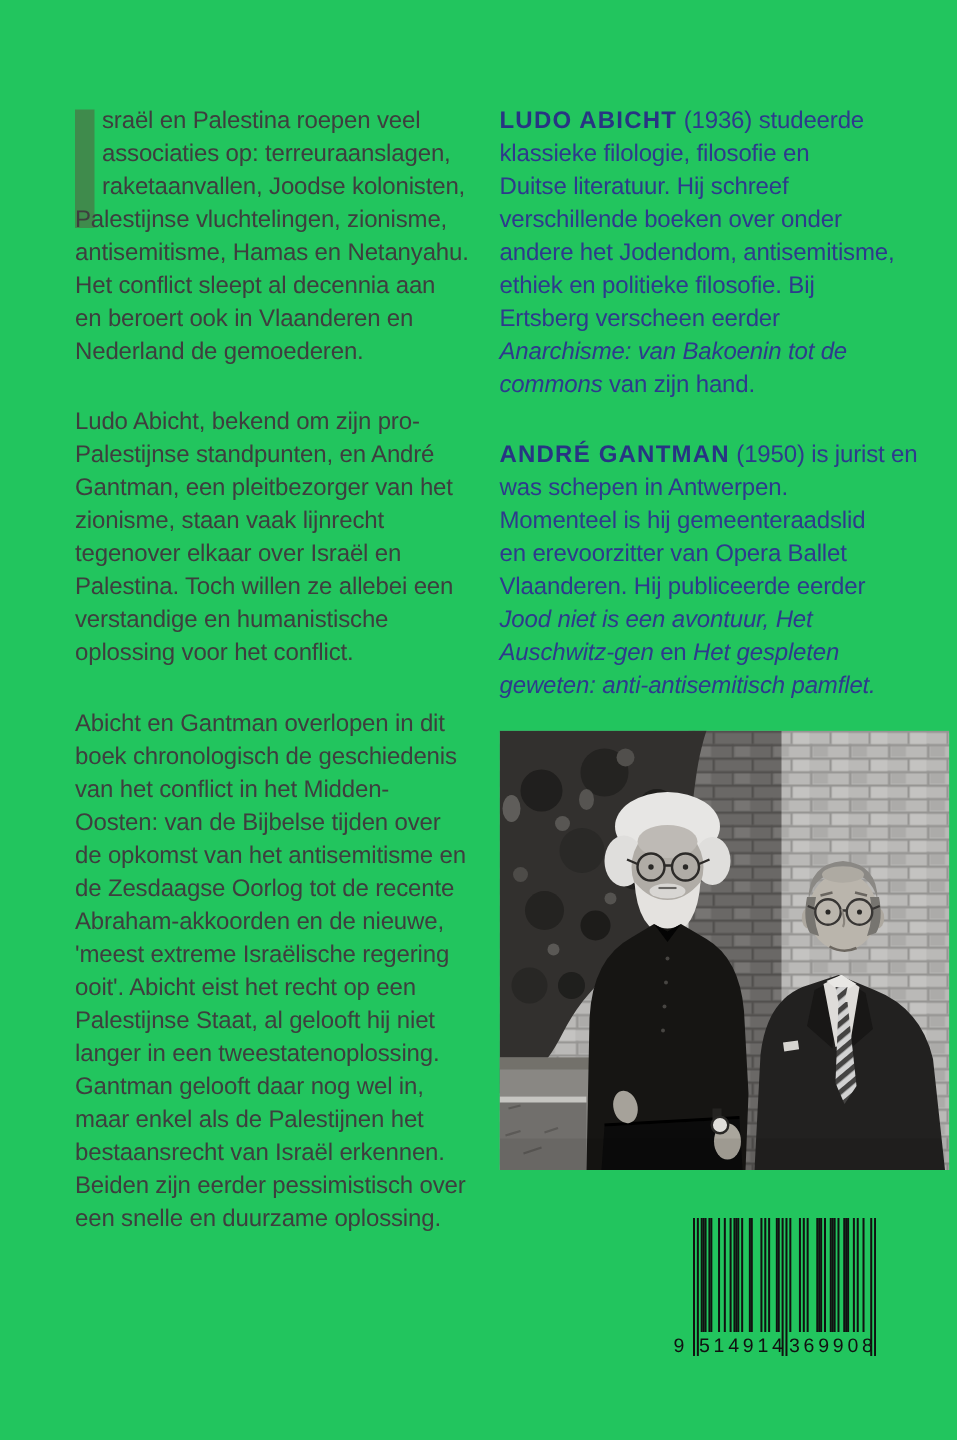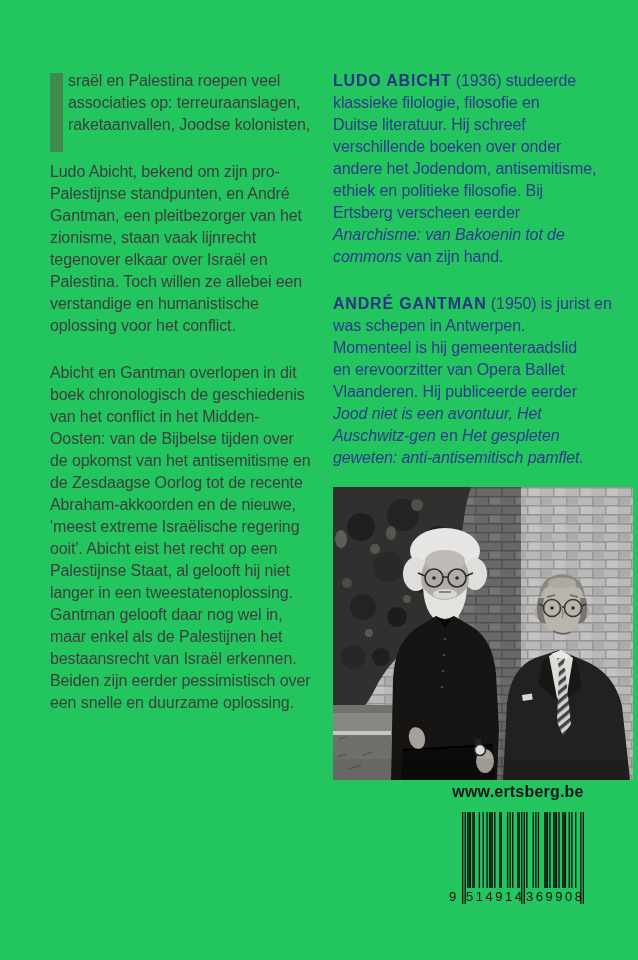--- a/index.html
+++ b/index.html
@@ -28,21 +28,25 @@
 </style>
 </head>
 <body>
 
 <div class="page">
 
   <div class="dropbar"></div>
 
   <div class="col col-left"><p><span class="ind">sraël en Palestina roepen veel
 associaties op: terreuraanslagen,
-raketaanvallen, Joodse kolonisten,</span></p><p>Ludo Abicht, bekend om zijn pro-
+raketaanvallen, Joodse kolonisten,</span><span class="blk">Palestijnse vluchtelingen, zionisme,
+antisemitisme, Hamas en Netanyahu.
+Het conflict sleept al decennia aan
+en beroert ook in Vlaanderen en
+Nederland de gemoederen.</span></p><p>Ludo Abicht, bekend om zijn pro-
 Palestijnse standpunten, en André
 Gantman, een pleitbezorger van het
 zionisme, staan vaak lijnrecht
 tegenover elkaar over Israël en
 Palestina. Toch willen ze allebei een
 verstandige en humanistische
 oplossing voor het conflict.</p><p>Abicht en Gantman overlopen in dit
 boek chronologisch de geschiedenis
 van het conflict in het Midden-
 Oosten: van de Bijbelse tijden over
@@ -188,21 +192,20 @@
         <path d="M214,110 l8,-2 M237,108 l8,2" stroke="#6e6a64" stroke-width="1.8" fill="none"></path>
         <path d="M228,119 q3,8 1,12" stroke="#8f8a82" stroke-width="1.4" fill="none"></path>
         <path d="M220,144 q9,5 18,1" stroke="#6f6a63" stroke-width="1.7" fill="none"></path>
       </g>
 
       <rect width="300" height="293" fill="#000" opacity="0.03"></rect>
       <rect y="272" width="300" height="21" fill="#000" opacity="0.07"></rect>
     </svg>
   </div>
 
-  <div class="website">www.ertsberg.be</div>
 
   <div class="barcode">
     <svg id="barcode-svg" viewBox="0 0 95 92" preserveAspectRatio="none" fill="#111">
         <rect x="0" y="0" width="1.04" height="92"></rect>
         <rect x="2" y="0" width="1.04" height="92"></rect>
         <rect x="4" y="0" width="1.04" height="76"></rect>
         <rect x="5" y="0" width="1.04" height="76"></rect>
         <rect x="6" y="0" width="1.04" height="76"></rect>
         <rect x="8" y="0" width="1.04" height="76"></rect>
         <rect x="9" y="0" width="1.04" height="76"></rect>

